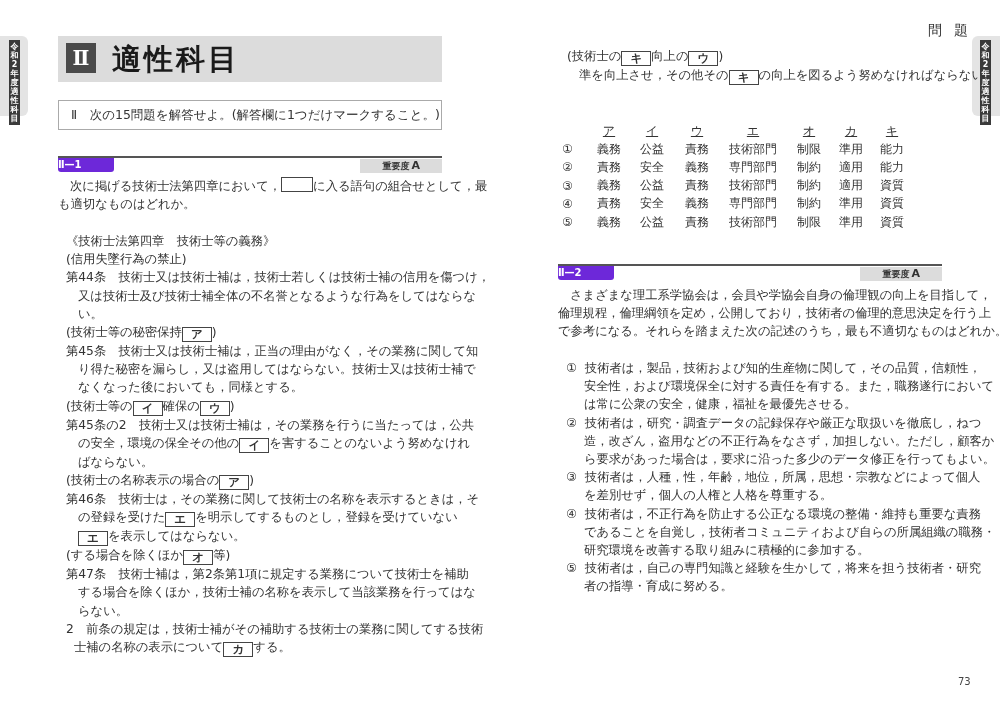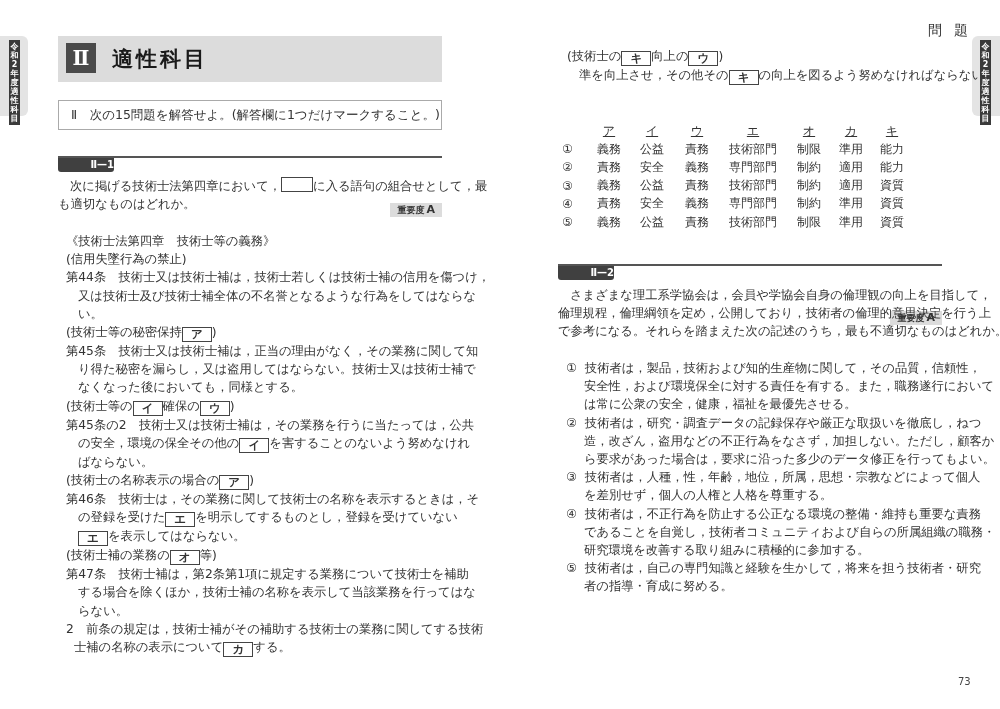--- a/index.html
+++ b/index.html
@@ -15,31 +15,31 @@
   .thumb-left { left: 0; border-radius: 0 6px 6px 0; }
   .thumb-right { right: 0; border-radius: 6px 0 0 6px; }
   .thumb-text { position: absolute; top: 4px; left: 9px; width: 11px; background: #3a3a3a; color: #fff;
     font-size: 8px; line-height: 9px; text-align: center; font-weight: bold; padding: 2px 0; word-break: break-all; }
   .thumb-right .thumb-text { left: 8px; }
 
   
   .chapter-banner { position: absolute; left: 58px; top: 36px; width: 384px; height: 46px; background: #dcdcdc; }
   .chapter-num { position: absolute; left: 8px; top: 7px; width: 30px; height: 30px; background: #4a4a4a; color: #fff;
     font-family: "DejaVu Serif", serif; font-weight: bold; font-size: 20px; line-height: 30px; text-align: center; }
-  .chapter-title { position: absolute; left: 54px; top: 4px; font-size: 21px; font-weight: bold; color: #1a1a1a; letter-spacing: 3px; line-height: 38px; }
+  .chapter-title { position: absolute; left: 54px; top: 4px; font-size: 29px; font-weight: bold; color: #1a1a1a; letter-spacing: 3px; line-height: 38px; }
 
   .instruction-box { position: absolute; left: 58px; top: 100px; width: 384px; height: 30px; border: 1px solid #aaa;
     font-size: 12.5px; line-height: 28px; padding-left: 12px; color: #333; }
 
   
   .q-bar { position: absolute; height: 16px; border-top: 2px solid #555; }
-  .q-tab { position: absolute; left: 0; top: 0; width: 56px; height: 14px; background: #404040; color: #fff; font-size: 10px;
-    line-height: 14px; text-align: right; font-weight: bold; border-radius: 0 0 3px 3px; }
+  .q-tab { position: absolute; left: 0; top: 0; width: 56px; height: 14px; background: #6d28d9; color: #fff; font-size: 10px;
+    line-height: 14px; text-align: left; font-weight: bold; border-radius: 0 0 3px 3px; }
   .q-importance { position: absolute; right: 0; top: 1px; height: 14px; background: #dcdcdc; font-size: 9px; line-height: 14px;
-    padding: 0 7px; font-weight: bold; color: #333; margin-top: 44px; }
+    padding: 0 22px; font-weight: bold; color: #333; }
   .q-importance .grade { font-size: 11px; margin-left: 2px; }
 
   .para { position: absolute; font-size: 12.3px; line-height: 18.2px; color: #333; }
   .line { white-space: nowrap; }
   .indent1 { padding-left: 12px; }
   .hang { padding-left: 12px; }
   .box { display: inline-block; border: 1px solid #444; min-width: 30px; height: 15px; line-height: 13px; text-align: center;
     font-weight: bold; padding: 0 6px; vertical-align: -2px; font-size: 11.5px; }
   .box.empty { min-width: 32px; }
 
@@ -92,21 +92,21 @@
     <div class="line hang">り得た秘密を漏らし，又は盗用してはならない。技術士又は技術士補で</div>
     <div class="line hang">なくなった後においても，同様とする。</div>
     <div class="line"><span>(技術士等の</span><span class="box">イ</span><span>確保の</span><span class="box">ウ</span><span>)</span></div>
     <div class="line">第45条の2　技術士又は技術士補は，その業務を行うに当たっては，公共</div>
     <div class="line hang"><span>の安全，環境の保全その他の</span><span class="box">イ</span><span>を害することのないよう努めなけれ</span></div>
     <div class="line hang">ばならない。</div>
     <div class="line"><span>(技術士の名称表示の場合の</span><span class="box">ア</span><span>)</span></div>
     <div class="line">第46条　技術士は，その業務に関して技術士の名称を表示するときは，そ</div>
     <div class="line hang"><span>の登録を受けた</span><span class="box">エ</span><span>を明示してするものとし，登録を受けていない</span></div>
     <div class="line hang"><span class="box">エ</span><span>を表示してはならない。</span></div>
-    <div class="line"><span>(技術士補の業務の</span><span class="box">オ</span><span>等)</span></div>
+    <div class="line"><span>(する場合を除くほか</span><span class="box">オ</span><span>等)</span></div>
     <div class="line">第47条　技術士補は，第2条第1項に規定する業務について技術士を補助</div>
     <div class="line hang">する場合を除くほか，技術士補の名称を表示して当該業務を行ってはな</div>
     <div class="line hang">らない。</div>
     <div class="line">2　前条の規定は，技術士補がその補助する技術士の業務に関してする技術</div>
     <div class="line" style="padding-left:8px;"><span>士補の名称の表示について</span><span class="box">カ</span><span>する。</span></div>
   </div>
 
   <div class="page-number" style="left:32px;margin-top:40px;">72</div>
 </div>
 

